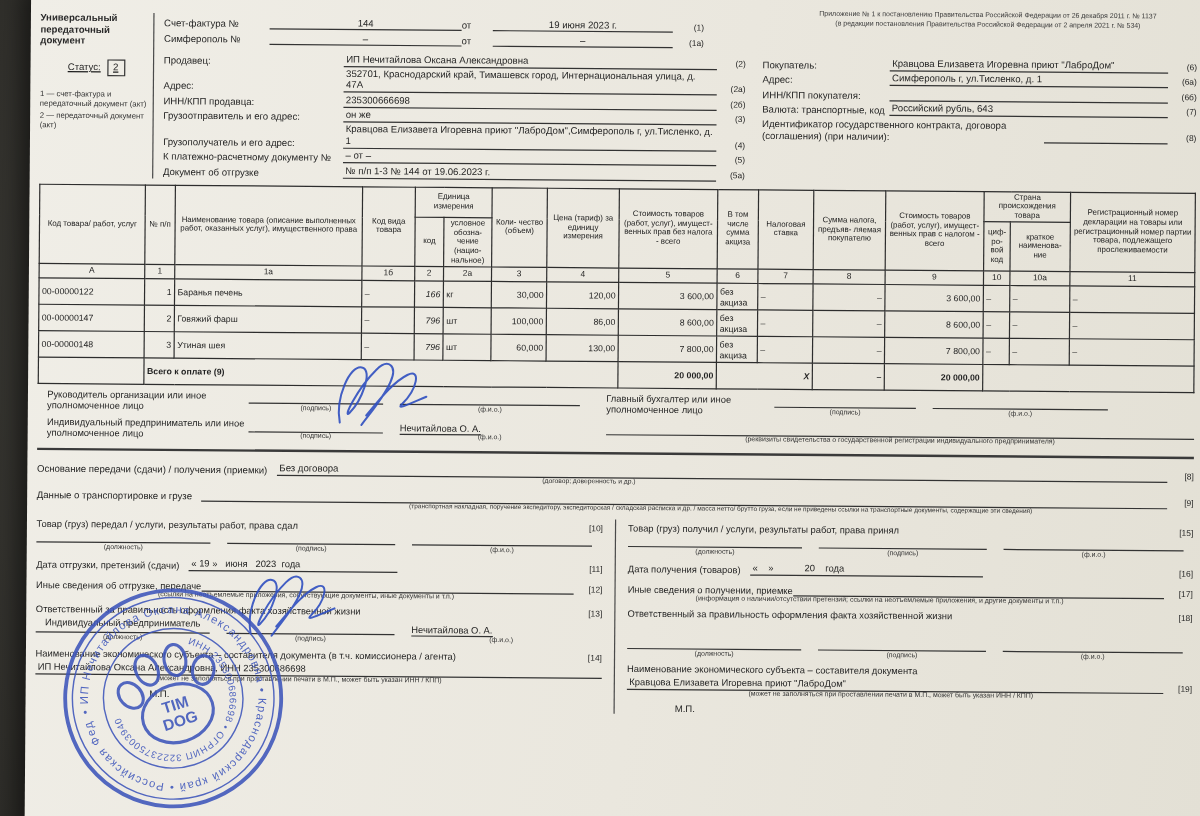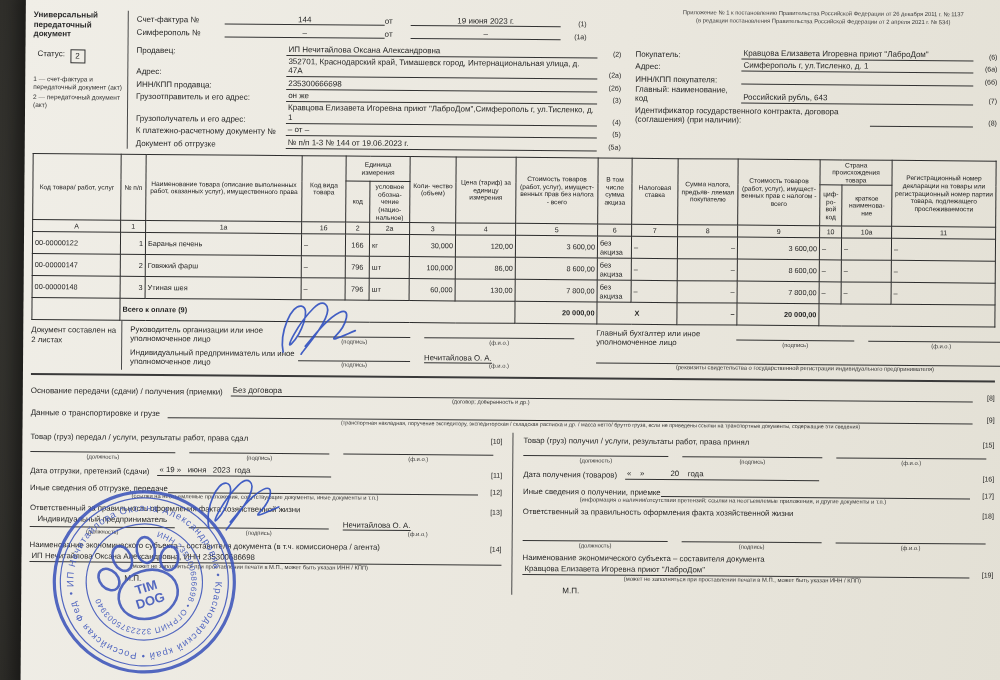--- a/index.html
+++ b/index.html
@@ -11,21 +11,21 @@
   .paper{
     position:absolute;left:26px;top:-14px;width:982px;height:704px;
     background:linear-gradient(100deg,#f0eee7 0%, #eae7de 55%, #e3e0d5 100%);
     transform:rotate(0.45deg);transform-origin:0 0;
     box-shadow:-8px 4px 18px rgba(0,0,0,.5);
     box-sizing:border-box;padding:24px 10px 0 8px;
   }
   .hdr{display:flex;}
   .hdr-left{width:90px;flex:none;border-right:1px solid #4a4a4a;padding-right:4px;font-size:7.5px;line-height:1.2;}
   .doc-title{font-size:8px;font-weight:bold;color:#2a2a2a;}
-  .status{display:flex;gap:5px;margin:10px 0 12px 4px;font-size:8px;}
+  .status{display:flex;align-items:center;gap:5px;margin:10px 0 12px 23px;font-size:8px;text-decoration:underline;}
   .status-box{border:1.5px solid #333;min-width:13px;height:12px;line-height:12px;text-align:center;font-size:8px;}
   .status-note{font-size:6.5px;color:#333;margin-top:3px;}
   .hdr-main{flex:1;padding-left:8px;font-size:8px;position:relative;}
   .appendix{position:absolute;right:2px;top:-6px;width:345px;text-align:center;font-size:5.8px;color:#3a3a3a;line-height:1.3;}
   .iline{display:flex;align-items:flex-end;height:13px;width:470px;}
   .iline .lab{width:88px;}
   .iline .val{width:160px;border-bottom:1px solid #333;text-align:center;}
   .iline .ot{width:26px;text-align:left;}
   .iline .val2{width:150px;border-bottom:1px solid #333;text-align:center;}
   .iline .ref{width:26px;text-align:right;font-size:7px;}
@@ -38,21 +38,21 @@
   .party.left .flabel{width:150px;}
   .party.right .flabel{width:106px;}
   .fval{flex:1;border-bottom:1px solid #333;min-height:10px;padding:0 2px;line-height:1.22;}
   .fref{width:24px;flex:none;text-align:right;font-size:7px;padding-bottom:1px;}
   table.goods{width:100%;border-collapse:collapse;table-layout:fixed;margin-top:5px;font-size:7px;}
   table.goods th, table.goods td{border:1px solid #2d2d2d;padding:1px 2px;vertical-align:middle;overflow:hidden;}
   table.goods thead th{font-weight:normal;text-align:center;font-size:6.6px;line-height:1.15;color:#222;}
   table.goods .coderow td{text-align:center;font-size:7px;padding:0 1px;height:11px;}
   table.goods tbody td{font-size:7.3px;height:19px;}
   td.num{text-align:right;}
-  td.ctr{text-align:center;}
+  td.ctr{text-align:right;font-style:italic;}
   .totrow td{font-weight:bold;font-size:7.3px;height:13px;}
   .sig-section{display:flex;border-bottom:2px solid #3a3a3a;padding-bottom:4px;}
   .pages{width:90px;flex:none;border-right:1px solid #4a4a4a;font-size:7.8px;padding-top:5px;line-height:1.25;}
   .sig-main{flex:1;padding:4px 0 0 8px;font-size:7.8px;}
   .sig-row{display:flex;align-items:flex-end;margin-bottom:3px;}
   .sig-lab{line-height:1.15;}
   .lcol{display:inline-block;vertical-align:bottom;}
   .lline{display:block;border-bottom:1px solid #333;height:10px;position:relative;}
   .lval{display:block;text-align:center;line-height:1.15;}
   .lval-in{position:relative;border-bottom:1px solid #333;text-align:left;height:11px;}
@@ -162,21 +162,21 @@
               <span class="flabel">Адрес:</span>
               <span class="fval">Симферополь г, ул.Тисленко, д. 1</span>
               <span class="fref">(6а)</span>
             </div>
           <div class="frow">
               <span class="flabel">ИНН/КПП покупателя:</span>
               <span class="fval"></span>
               <span class="fref">(6б)</span>
             </div>
           <div class="frow">
-              <span class="flabel">Главный: наименование, код</span>
+              <span class="flabel">Валюта: транспортные, код</span>
               <span class="fval">Российский рубль, 643</span>
               <span class="fref">(7)</span>
             </div>
           <div class="frow" style="margin-top:3px;">
               <span class="flabel" style="width:235px;line-height:1.2;">Идентификатор государственного контракта, договора (соглашения) (при наличии):</span>
               <span class="fval"></span>
               <span class="fref">(8)</span>
             </div>
         </div>
       </div>
@@ -305,21 +305,20 @@
         <td class="num">20 000,00</td>
         <td colspan="2" class="ctr">X</td>
         <td class="num">–</td>
         <td class="num">20 000,00</td>
         <td colspan="3"></td>
       </tr>
     </tbody>
   </table>
 
   <div class="sig-section">
-    <div class="pages">Документ составлен на 2 листах</div>
     <div class="sig-main">
       <div class="sig-row">
         <span class="sig-lab" style="width:168px;">Руководитель организации или иное уполномоченное лицо</span>
         <span class="lcol" style="width:112px;">
             <span class="lline"></span>
             <span class="cap">(подпись)</span>
           </span>
         <span style="width:14px;"></span>
         <span class="lcol" style="width:150px;">
             <span class="lline"></span>

